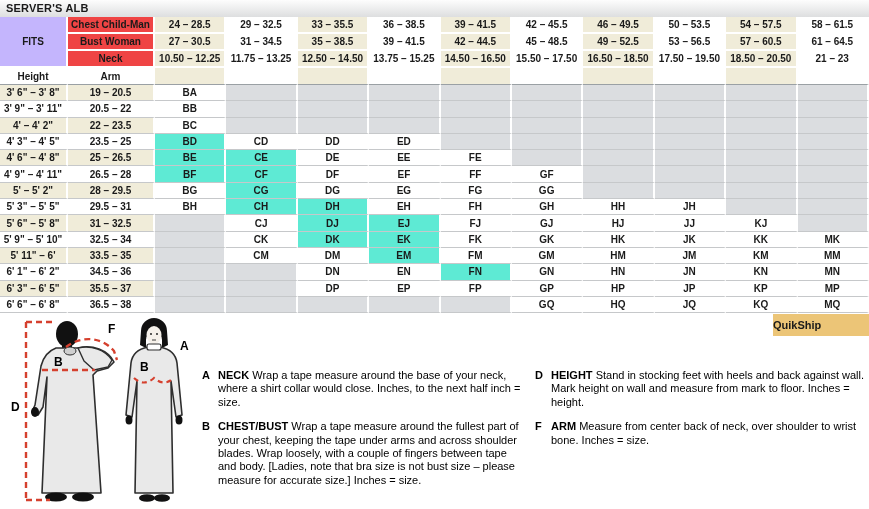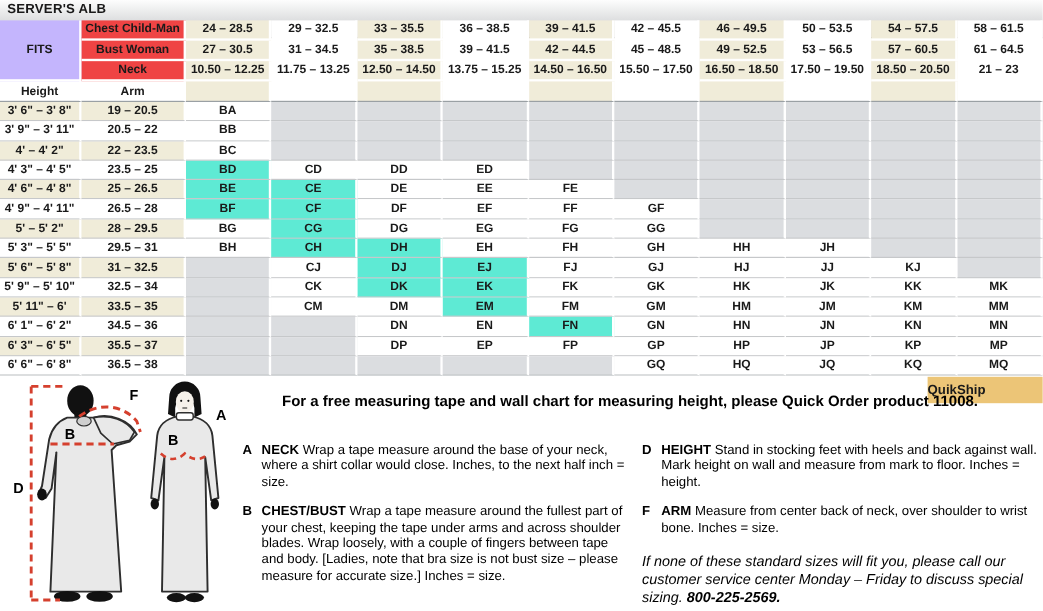--- a/index.html
+++ b/index.html
@@ -375,21 +375,20 @@
       <ellipse cx="158" cy="181" rx="8" ry="3.8" fill="#111"></ellipse>
 
       <path d="M130,61 Q140,70 150,61 Q160,70 170,61" fill="none" stroke="#d5402e" stroke-width="2.2" stroke-dasharray="5,4"></path>
       <text x="176" y="33">A</text>
       <text x="136" y="54">B</text>
     </g>
   </svg>
 </div>
 
 <div class="intro">
-  <div>For a free measuring tape and wall chart for measuring height, please Quick Order product 11008.</div>
 </div>
 
 <div class="col-left">
   <div class="instr">
     <span class="letter">A</span>
     <span><span class="term">NECK</span>
       <span>Wrap a tape measure around the base of your neck, where a shirt collar would close. Inches, to the next half inch = size.</span></span>
   </div>
   <div class="instr">
     <span class="letter">B</span>
@@ -402,16 +401,13 @@
   <div class="instr">
     <span class="letter">D</span>
     <span><span class="term">HEIGHT</span>
       <span>Stand in stocking feet with heels and back against wall. Mark height on wall and measure from mark to floor. Inches = height.</span></span>
   </div>
   <div class="instr">
     <span class="letter">F</span>
     <span><span class="term">ARM</span>
       <span>Measure from center back of neck, over shoulder to wrist bone. Inches = size.</span></span>
   </div>
-  <div class="note">
-    <span>If none of these standard sizes will fit you, please call our customer service center Monday – Friday to discuss special sizing. </span><b>800-225-2569.</b>
-  </div>
 </div>
 
 </body></html>

